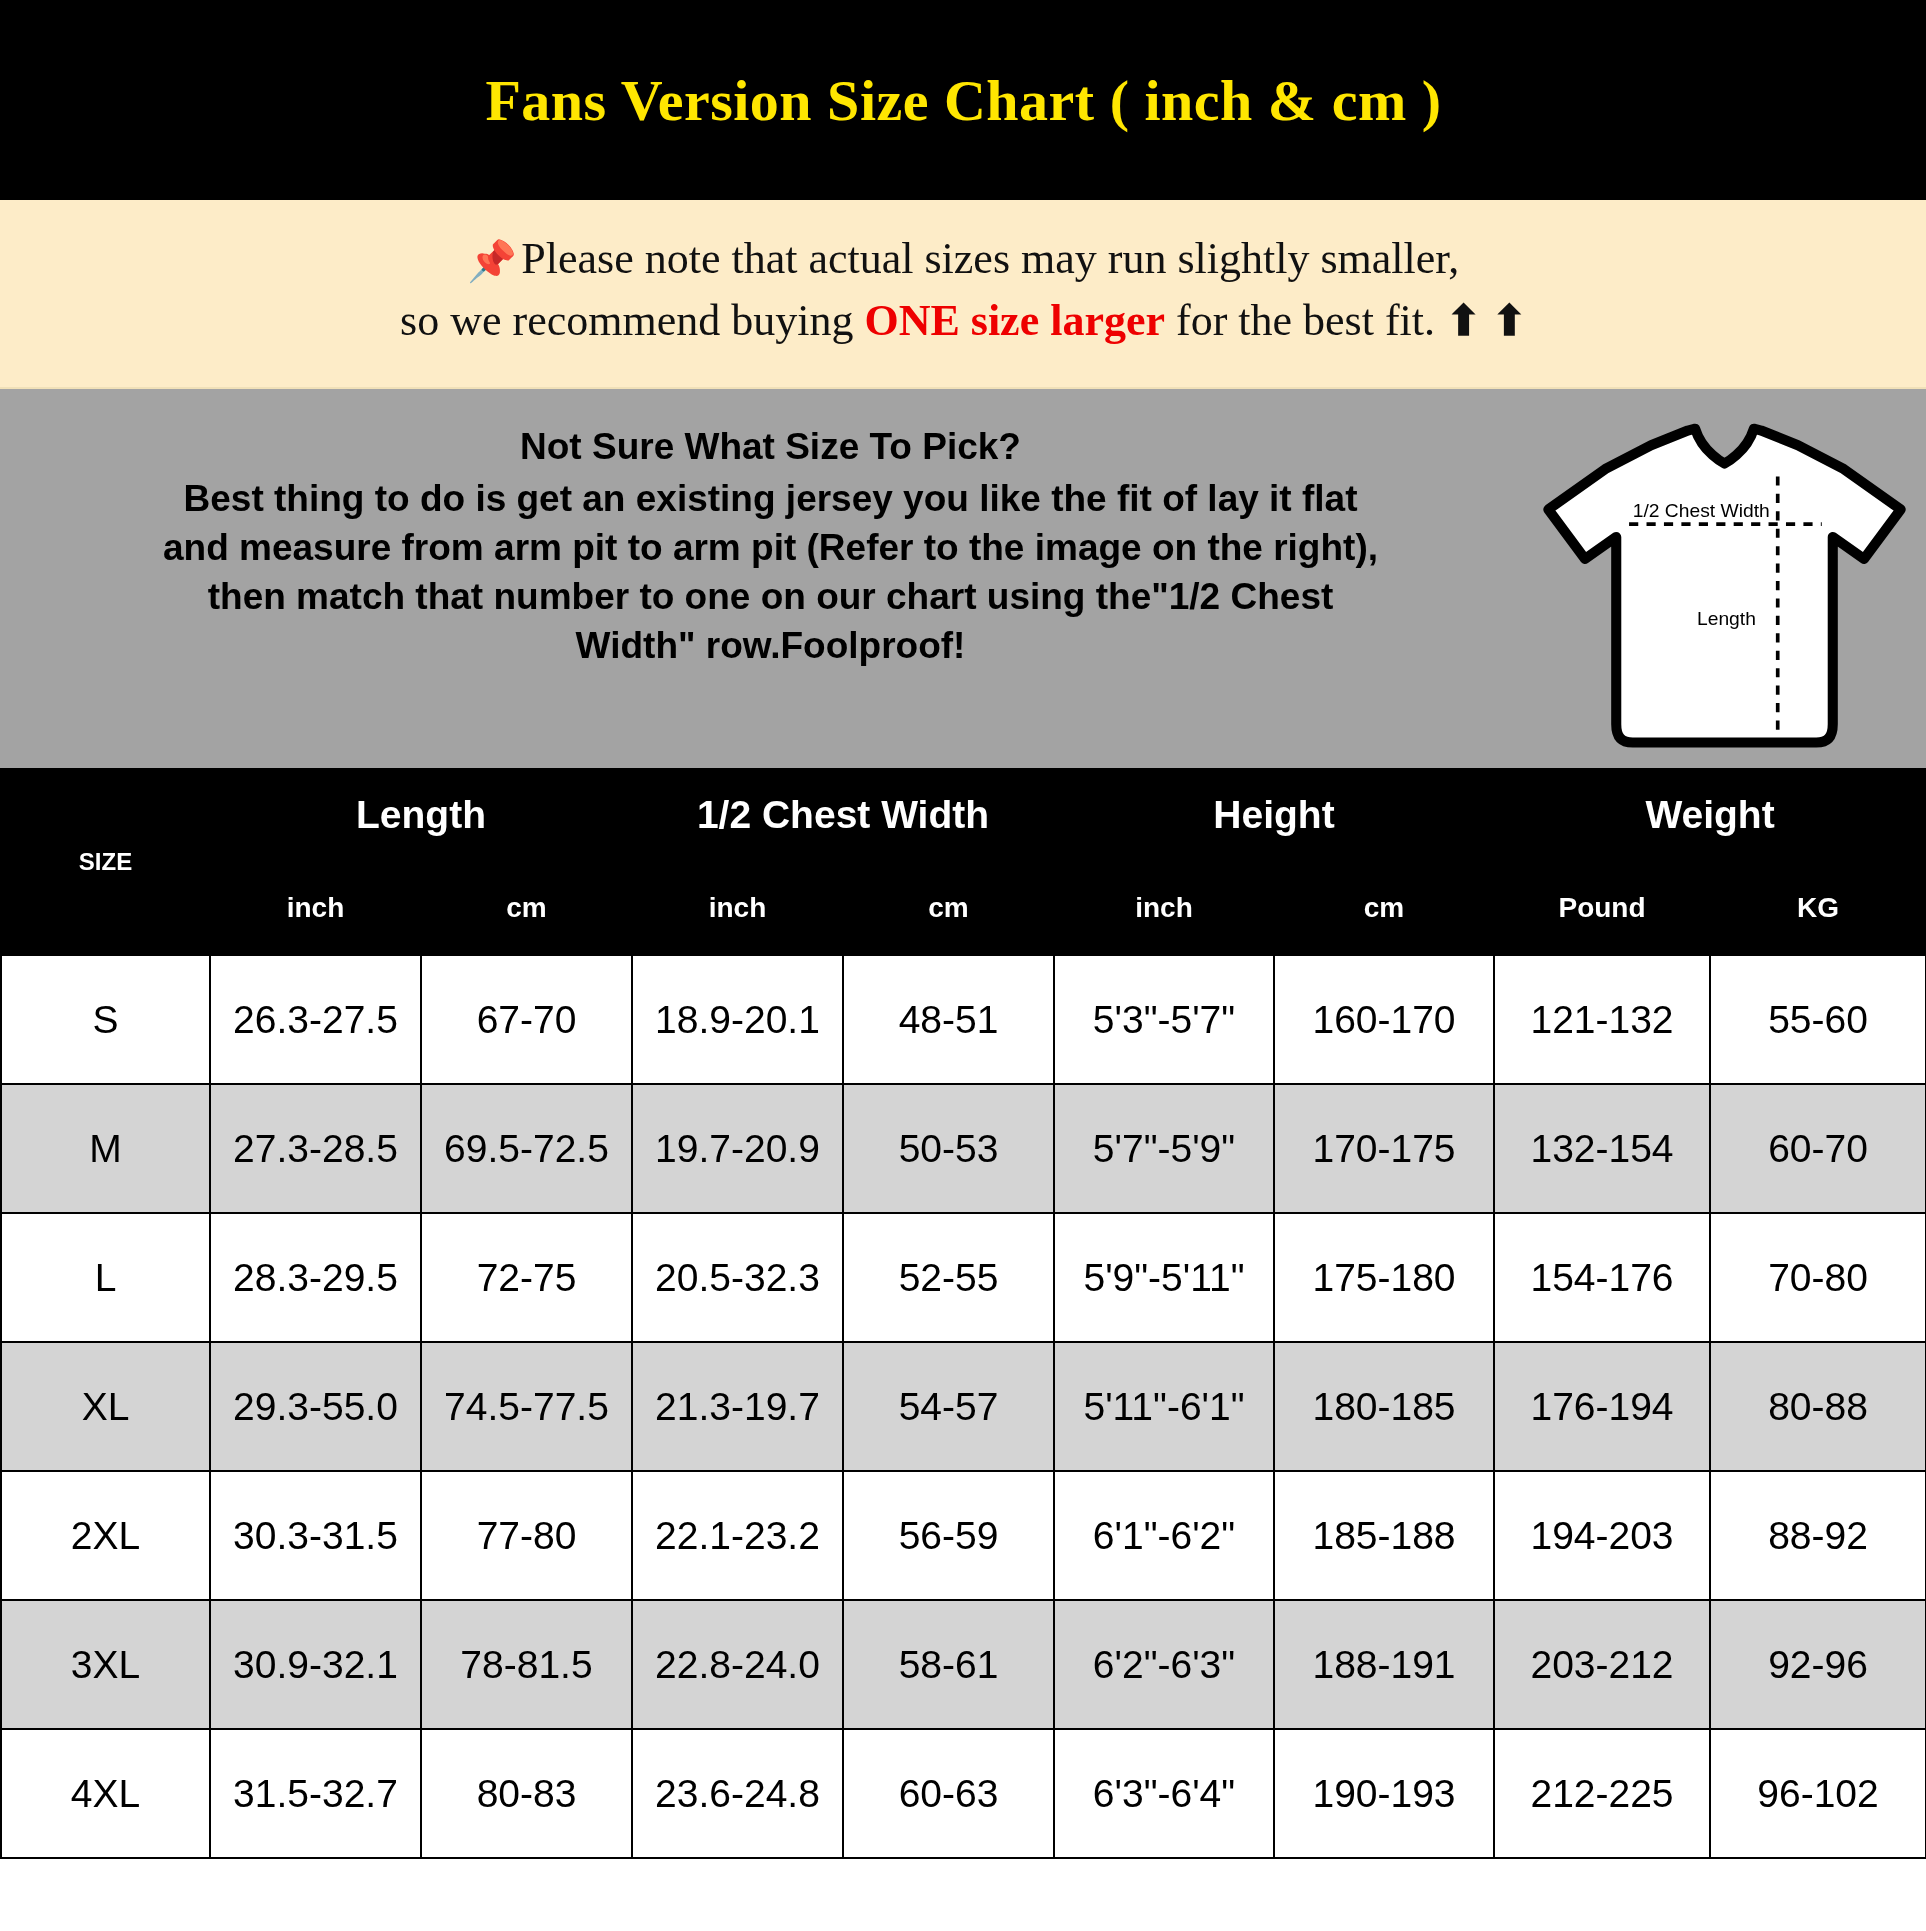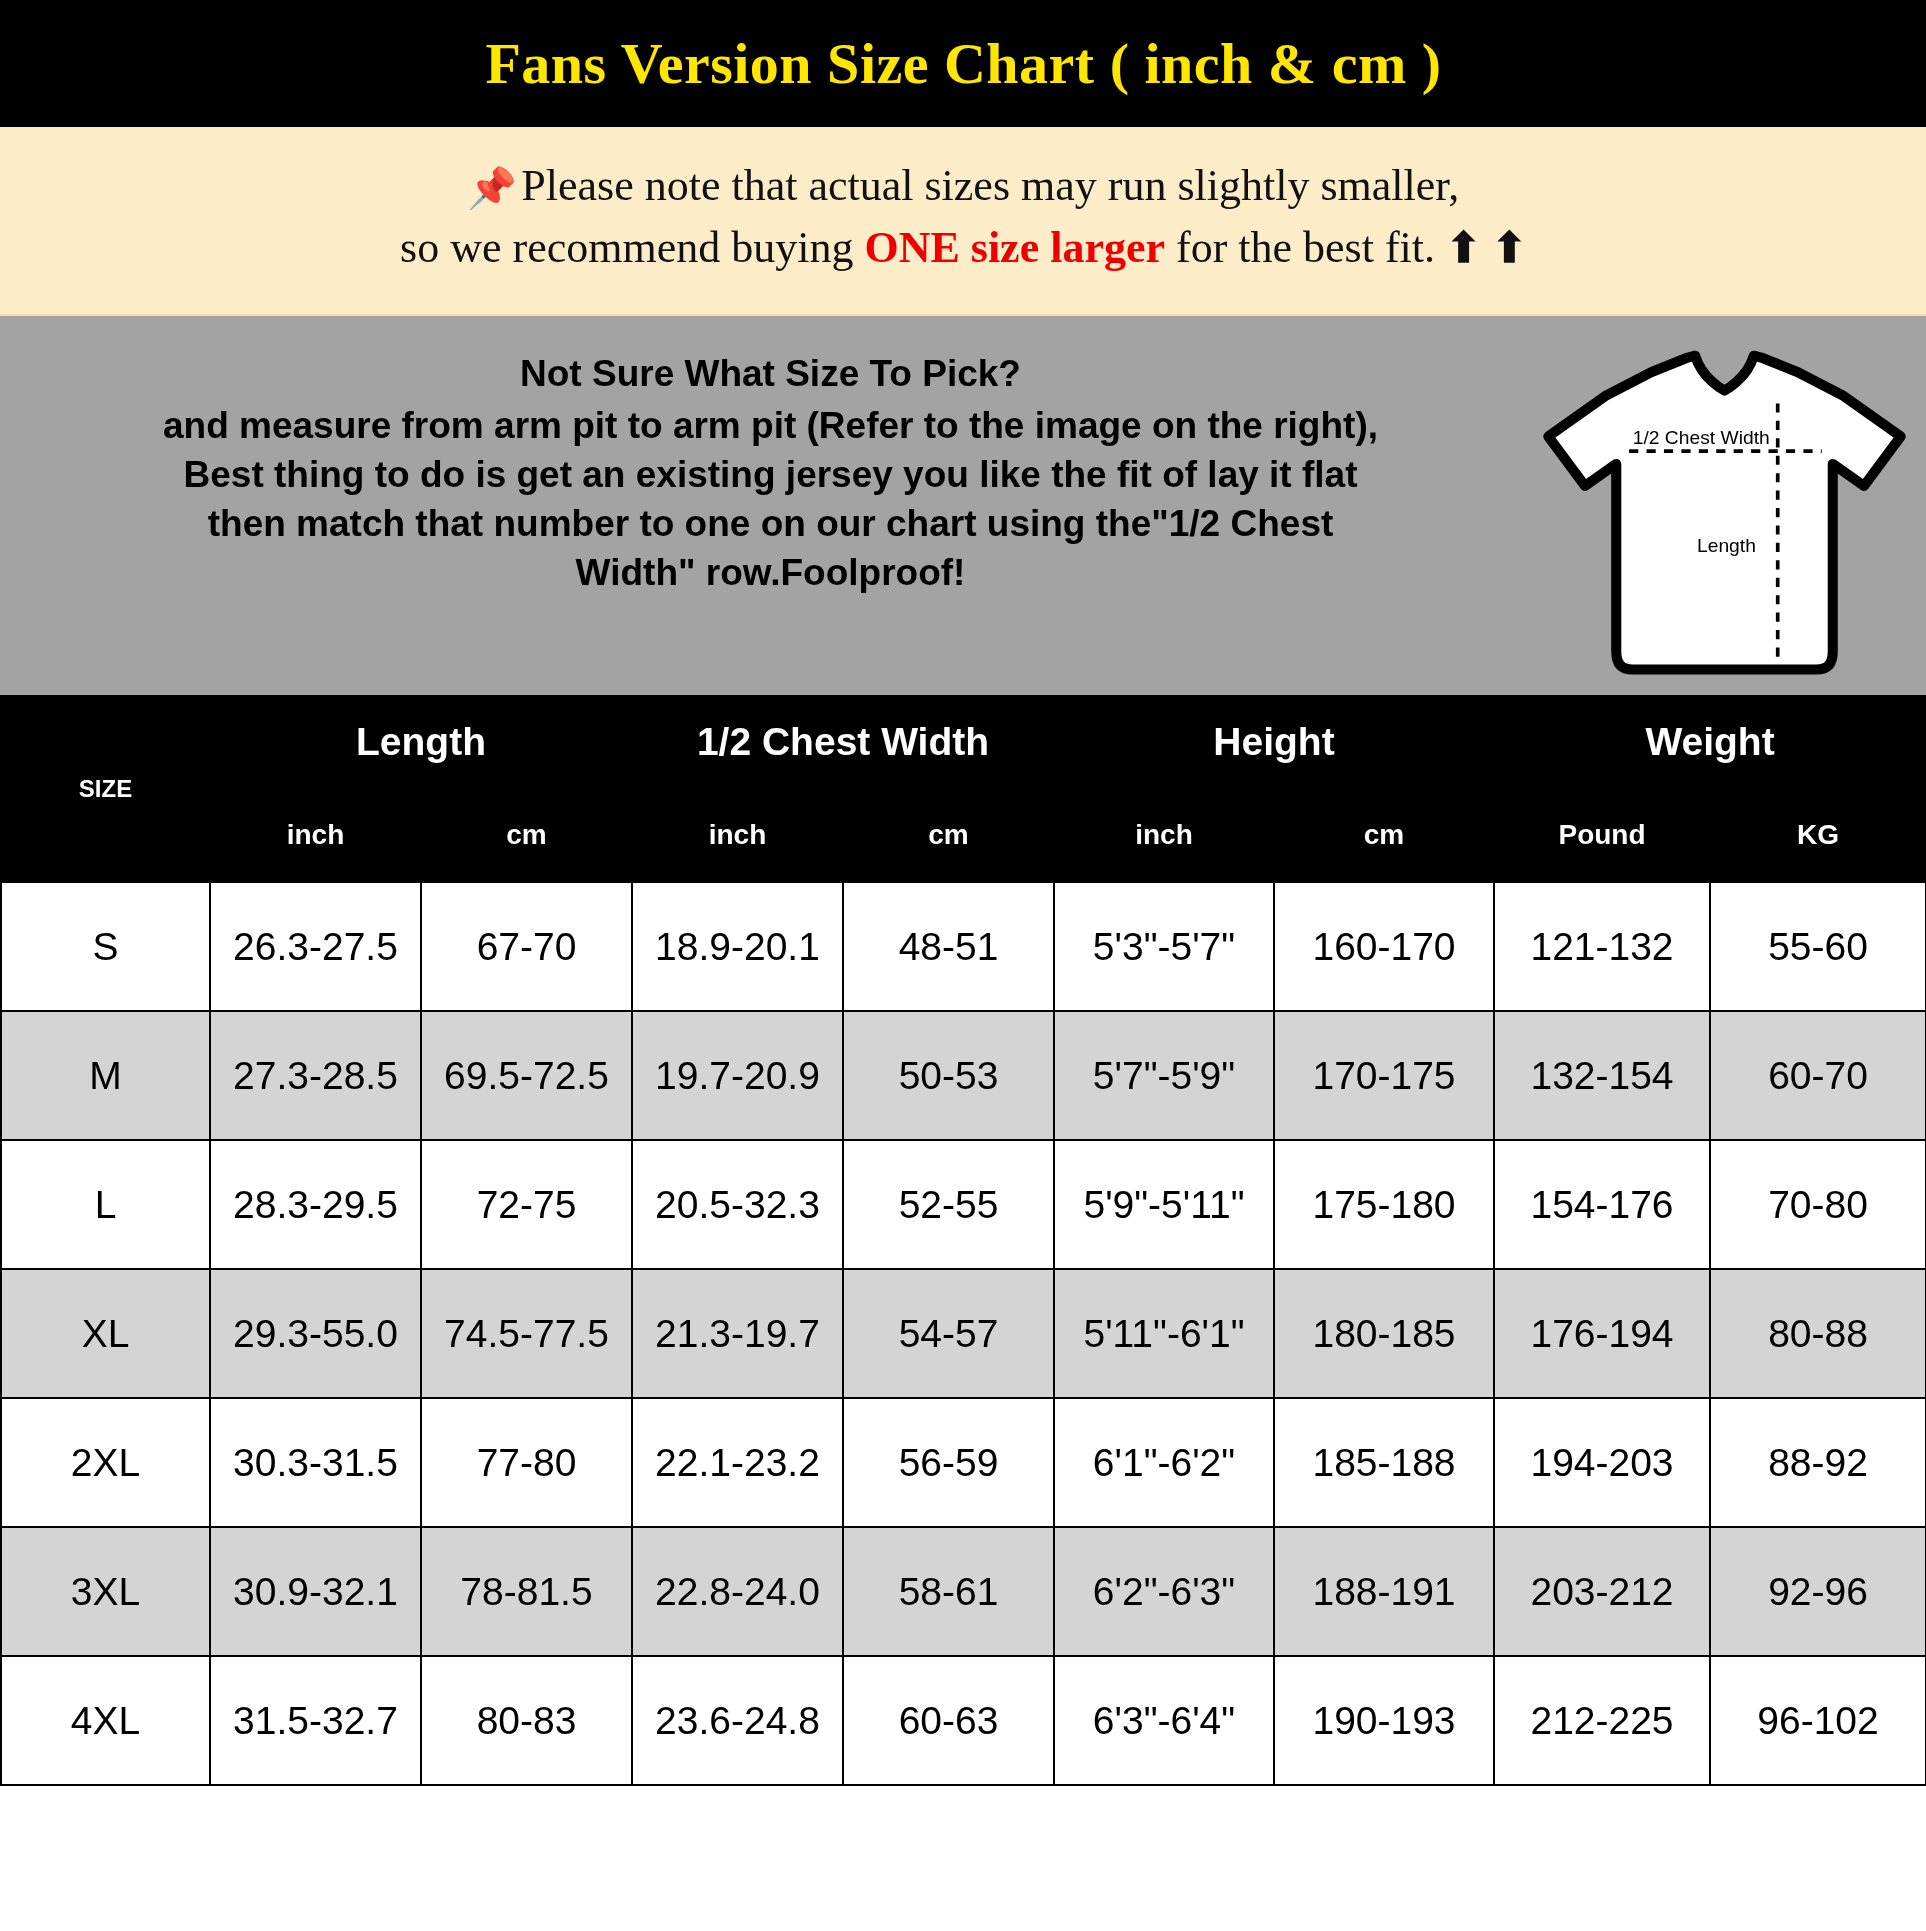--- a/index.html
+++ b/index.html
@@ -12,21 +12,21 @@
     width: 1927px;
     height: 1931px;
     background: #ffffff;
     position: relative;
     overflow: hidden;
   }
 
   
   .title-bar {
     background: #000000;
-    height: 127px;
+    height: 200px;
     display: flex;
     align-items: center;
     justify-content: center;
   }
   .title-bar h1 {
     margin: 0;
     color: #ffe600;
     font-size: 58px;
     font-weight: bold;
     letter-spacing: 0.5px;
@@ -162,22 +162,22 @@
       <span class="pin-icon">📌</span><span>Please note that actual sizes may run slightly smaller,</span>
     </div>
     <div class="note-line">
       <span>so we recommend buying </span><span class="emph-red">ONE size larger</span><span> for the best fit. </span><span class="arrow-up">⬆ ⬆</span>
     </div>
   </div>
 
   <div class="info-section">
     <div class="info-text">
       <div class="info-heading">Not Sure What Size To Pick?</div>
+      <div class="info-body">Best thing to do is get an existing jersey you like the fit of lay it flat</div>
       <div class="info-body">and measure from arm pit to arm pit (Refer to the image on the right),</div>
-      <div class="info-body">Best thing to do is get an existing jersey you like the fit of lay it flat</div>
       <div class="info-body">then match that number to one on our chart using the"1/2 Chest</div>
       <div class="info-body">Width" row.Foolproof!</div>
     </div>
     <div class="shirt-wrap">
       <svg width="367" height="331" viewBox="0 0 400 360">
         <path d="M120 26 L160 10 L168 8 C176 34 200 46 200 46 C200 46 224 34 232 8 L240 10 L280 26
                  L330 52 L392 96 L352 150 L318 126 L318 330 C318 344 312 350 300 350
                  L100 350 C88 350 82 344 82 330 L82 126 L48 150 L8 96 L70 52 Z" fill="#ffffff" stroke="#000000" stroke-width="11" stroke-linejoin="round"></path>
 
         <line x1="96" y1="112" x2="306" y2="112" stroke="#000000" stroke-width="4" stroke-dasharray="10 9"></line>

